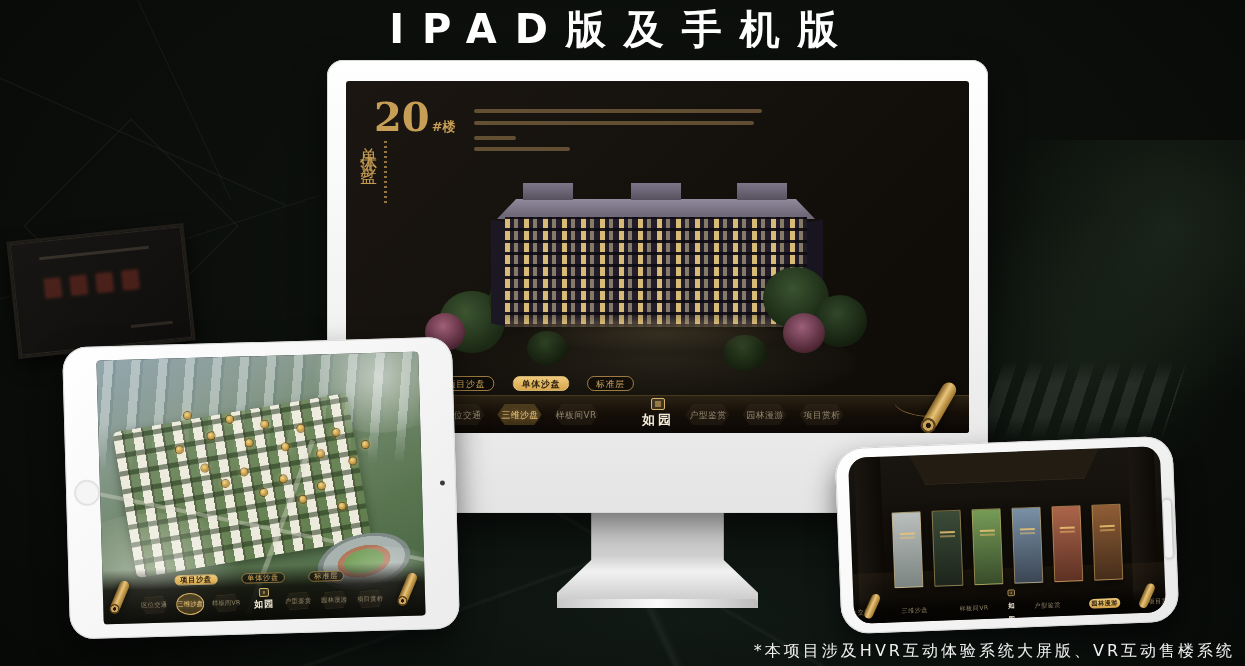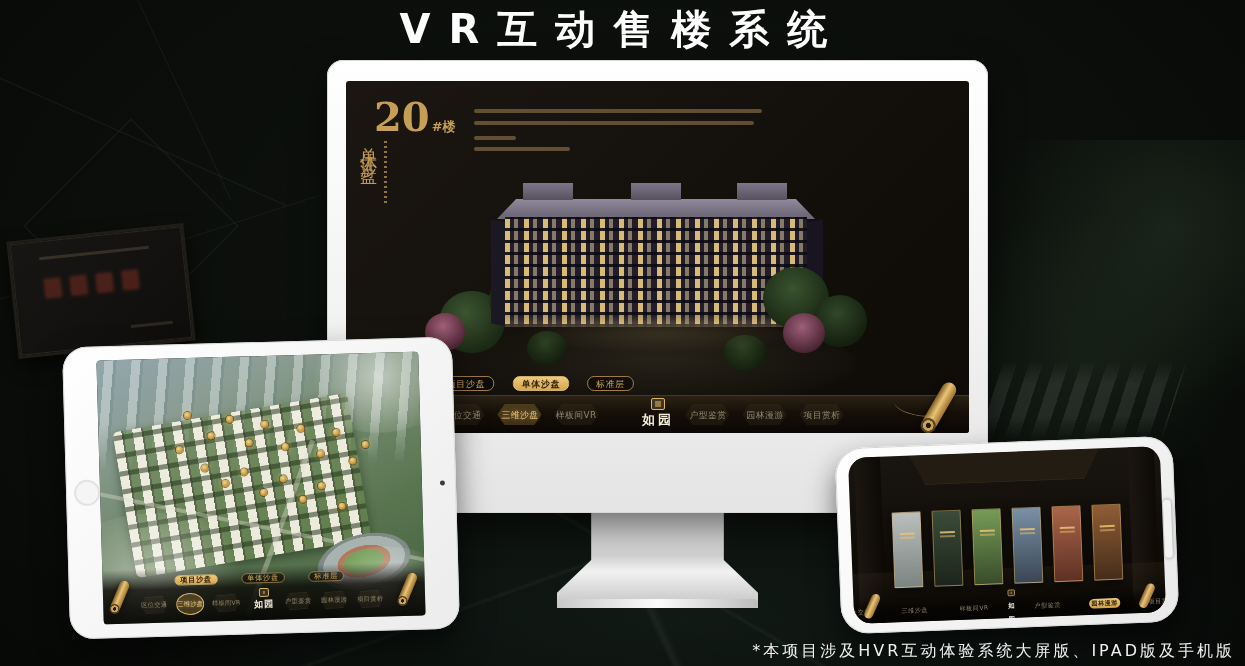--- a/index.html
+++ b/index.html
@@ -261,21 +261,21 @@
     <i class="p-top"></i>
     <div class="p-chars">
         <i></i>
         <i></i>
         <i></i>
         <i></i>
       </div>
     <i class="p-sign"></i>
   </div>
 
-  <div class="main-title">VR互动售楼系统</div>
+  <div class="main-title">IPAD版及手机版</div>
 
   <div class="monitor">
     <div class="monitor-stand"></div>
     <div class="monitor-body"></div>
     <div class="monitor-screen">
 
       <div class="blk-label">
         <span class="blk-num">20</span><span class="blk-suffix">#楼</span>
       </div>
       <div class="blk-vert">单体沙盘</div>
@@ -456,14 +456,14 @@
         <span class="p-item">户型鉴赏</span>
         <span class="p-item active">园林漫游</span>
         <span class="p-item">项目赏析</span>
       </div>
       <div class="p-scroll ps-l"></div>
       <div class="p-scroll ps-r"></div>
     </div>
     <div class="ph-pill"></div>
   </div>
 
-  <div class="footnote">*本项目涉及HVR互动体验系统大屏版、IPAD版及手机版</div>
+  <div class="footnote">*本项目涉及HVR互动体验系统大屏版、VR互动售楼系统</div>
 </div>
 
 </body></html>

